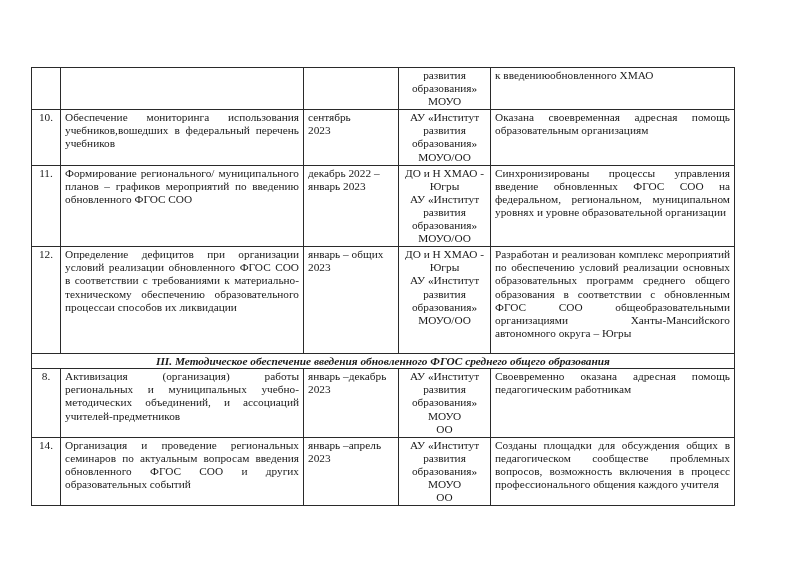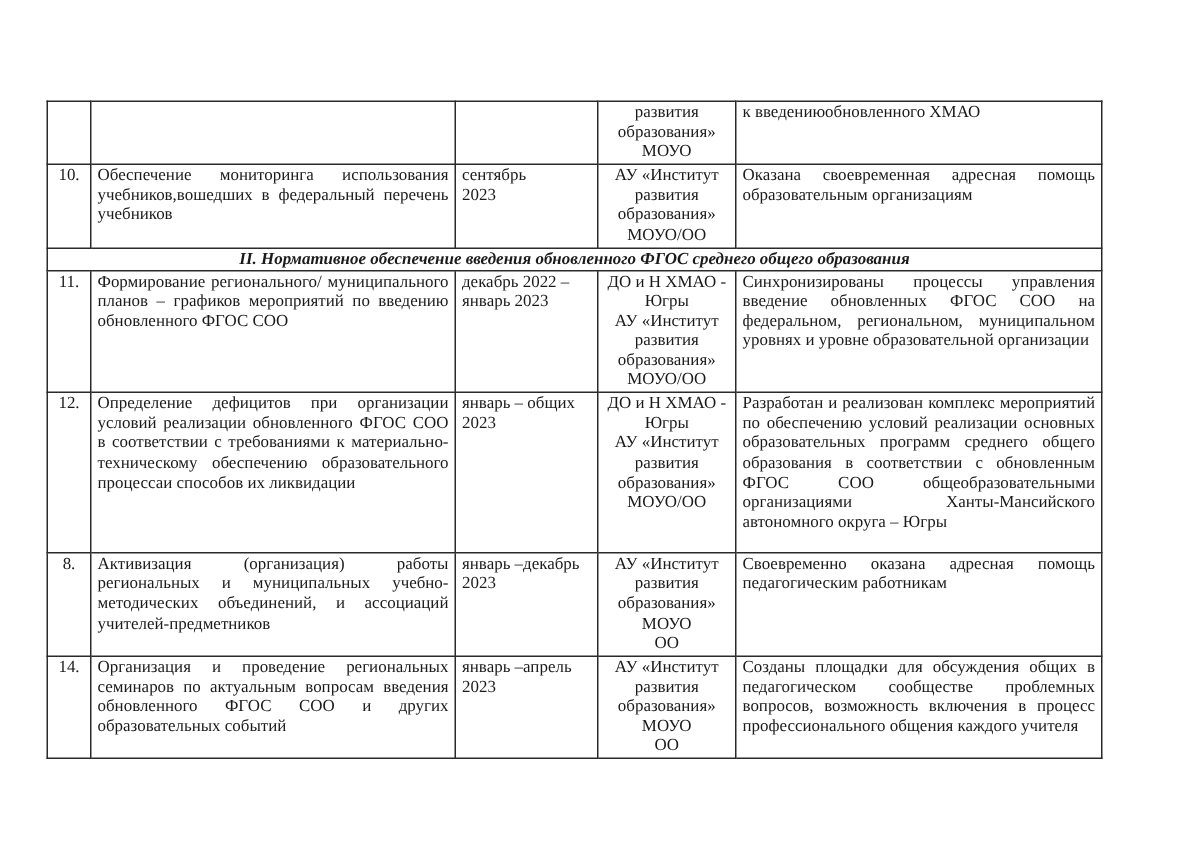--- a/index.html
+++ b/index.html
@@ -78,23 +78,20 @@
         </td>
         <td class="resp">
           <span class="line">АУ «Институт</span>
           <span class="line">развития</span>
           <span class="line">образования»</span>
           <span class="line">МОУО/ОО</span>
         </td>
         <td class="result">Оказана своевременная адресная помощь образовательным организациям</td>
       </tr>
 
-      <tr style="height:13px">
-        <td colspan="5" class="section">II. Нормативное обеспечение введения обновленного ФГОС среднего общего образования</td>
-      </tr>
 
       <tr style="height:78px">
         <td class="num">11.</td>
         <td class="desc">Формирование регионального/ муниципального планов – графиков мероприятий по введению обновленного ФГОС СОО</td>
         <td class="term">
           <span class="line">декабрь 2022 –</span>
           <span class="line">январь 2023</span>
         </td>
         <td class="resp">
           <span class="line">ДО и Н ХМАО -</span>
@@ -118,20 +115,23 @@
           <span class="line">ДО и Н ХМАО -</span>
           <span class="line">Югры</span>
           <span class="line">АУ «Институт</span>
           <span class="line">развития</span>
           <span class="line">образования»</span>
           <span class="line">МОУО/ОО</span>
         </td>
         <td class="result">Разработан и реализован комплекс мероприятий по обеспечению условий реализации основных образовательных программ среднего общего образования в соответствии с обновленным ФГОС СОО общеобразовательными организациями Ханты-Мансийского автономного округа – Югры</td>
       </tr>
 
+      <tr style="height:12px">
+        <td colspan="5" class="section">III. Методическое обеспечение введения обновленного ФГОС среднего общего образования</td>
+      </tr>
 
       <tr style="height:64px">
         <td class="num">8.</td>
         <td class="desc">Активизация (организация) работы региональных и муниципальных учебно-методических объединений, и ассоциаций учителей-предметников</td>
         <td class="term">
           <span class="line">январь –декабрь</span>
           <span class="line">2023</span>
         </td>
         <td class="resp">
           <span class="line">АУ «Институт</span>

